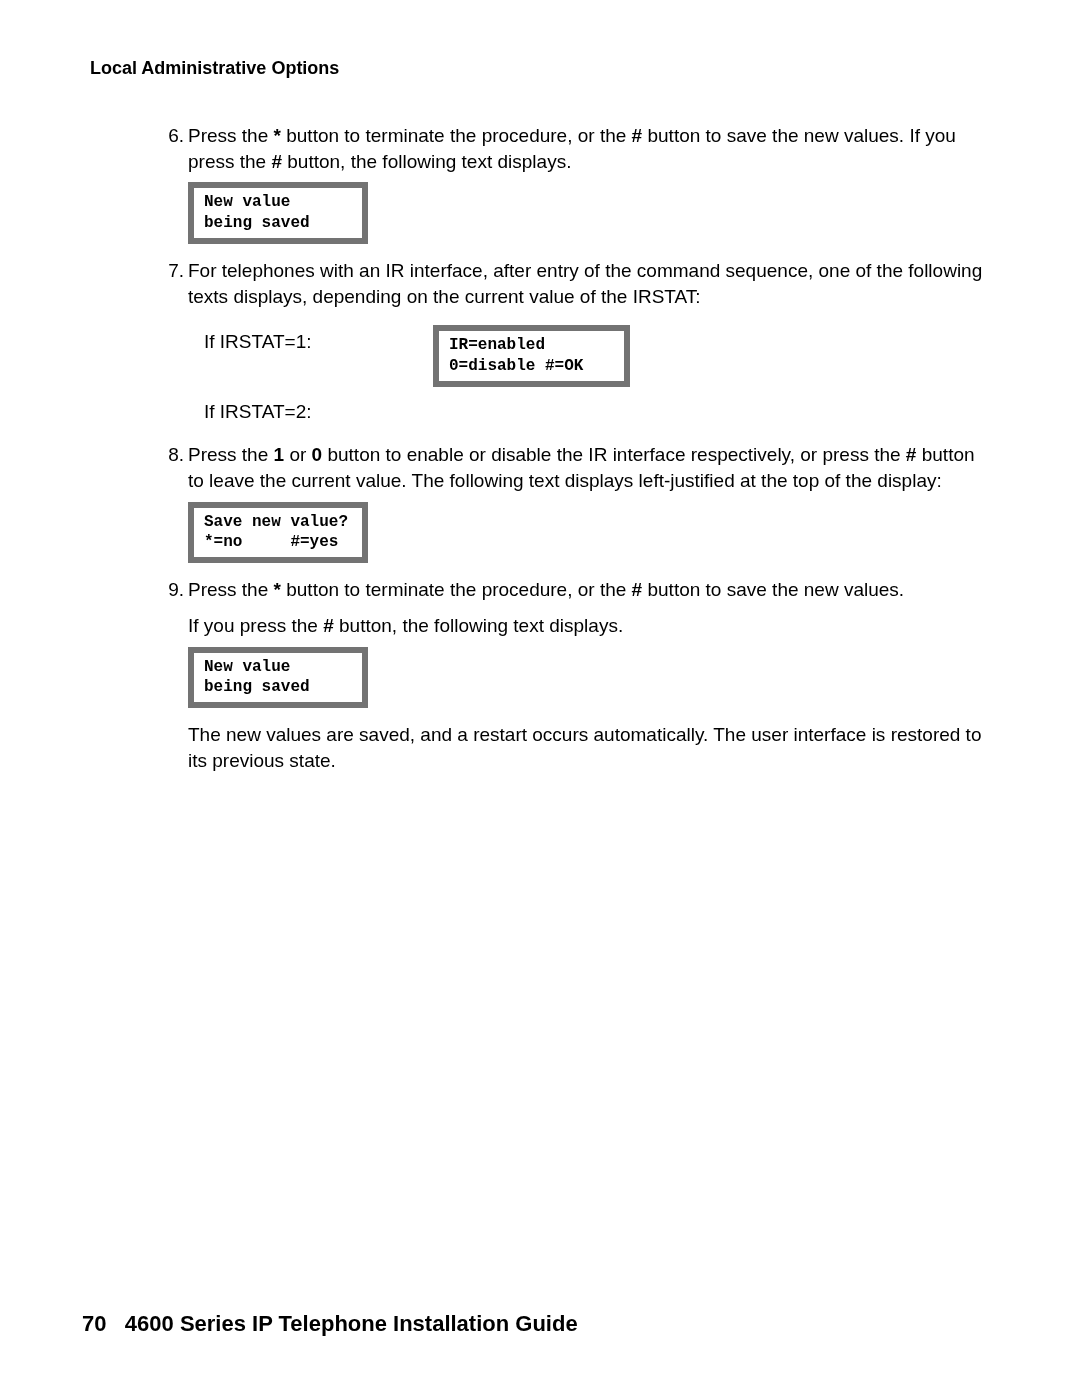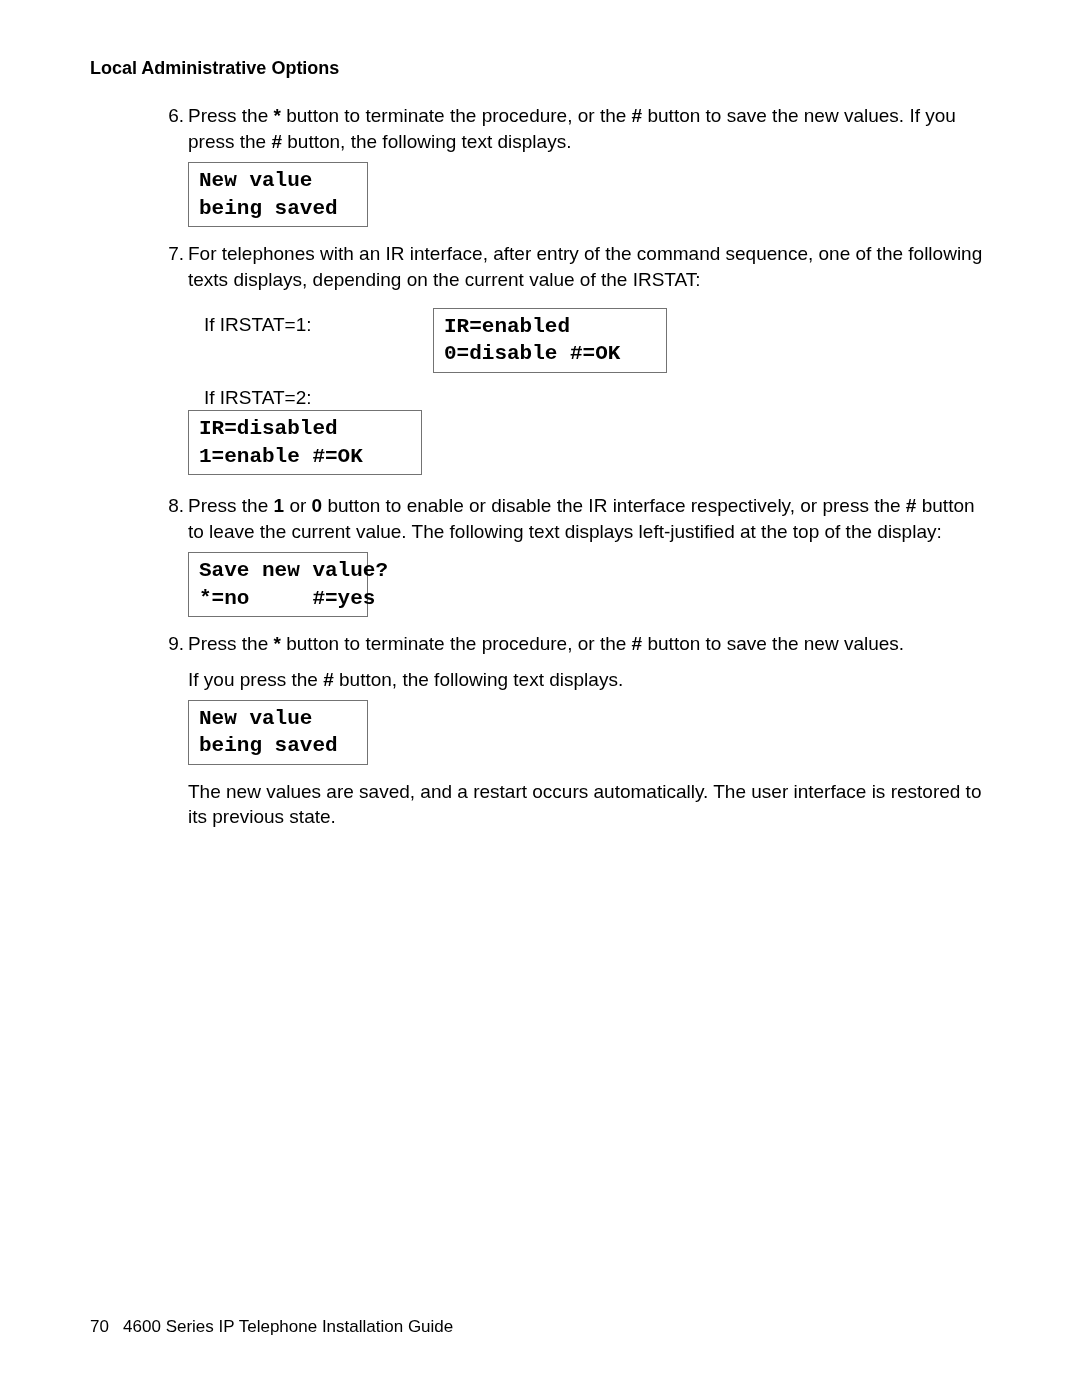--- a/index.html
+++ b/index.html
@@ -12,21 +12,21 @@
   .page {
     width: 1080px;
     height: 1397px;
     position: relative;
     box-sizing: border-box;
     padding: 58px 90px 0 90px;
   }
   .header-title {
     font-weight: bold;
     font-size: 18px;
-    margin-bottom: 24px;
+    margin-bottom: 44px;
   }
   .content {
     padding-left: 68px;
     font-size: 19px;
     line-height: 1.35;
   }
   .step {
     display: flex;
     margin-bottom: 6px;
   }
@@ -40,32 +40,32 @@
   }
   .para {
     margin-top: 10px;
     margin-bottom: 10px;
   }
   .continuation {
     padding-left: 30px;
     margin-bottom: 8px;
   }
   .code-box {
-    border: 1px solid #737373;
+    border: 6px solid #737373;
     font-family: "Courier New", Courier, monospace;
     font-weight: bold;
-    font-size: 21px;
+    font-size: 16px;
     padding: 4px 10px;
     line-height: 1.3;
     display: inline-block;
     white-space: pre;
     box-sizing: border-box;
   }
   .box-small { width: 180px; }
-  .box-med  { width: 234px; }
+  .box-med  { width: 197px; }
   .box-save { width: 180px; }
   .box-row {
     display: flex;
     align-items: flex-start;
     margin-top: 8px;
   }
   .box-label {
     width: 245px;
     padding-top: 4px;
     padding-left: 16px;
@@ -75,24 +75,24 @@
   .box-cell {
     flex: 0 0 auto;
   }
   .box-under-step {
     margin-left: 30px;
     margin-top: 8px;
     margin-bottom: 14px;
   }
   .footer {
     position: absolute;
-    left: 90px;
+    left: 82px;
     bottom: 60px;
-    font-weight: normal;
-    font-size: 17px;
+    font-weight: bold;
+    font-size: 22px;
   }
 </style>
 </head>
 <body>
 
 <div class="page">
 
   <div class="header-title">Local Administrative Options</div>
 
   <div class="content">
@@ -113,22 +113,20 @@
       <div class="step-body">For telephones with an IR interface, after entry of the command sequence, one of the following texts displays, depending on the current value of the IRSTAT:</div>
     </div>
     <div class="continuation" style="margin-top:16px;">
       <div class="box-row">
         <div class="box-label">If IRSTAT=1:</div>
         <div class="box-cell"><div class="code-box box-med">IR=enabled
 0=disable #=OK</div></div>
       </div>
       <div class="box-row" style="margin-bottom:18px;flex-direction:column;">
         <div class="box-label">If IRSTAT=2:</div>
-        <div class="box-cell"><div class="code-box box-med">IR=disabled
-1=enable #=OK</div></div>
       </div>
     </div>
 
     <div class="step">
       <div class="step-num">8.</div>
       <div class="step-body">
         <span>Press the </span><b>1</b><span> or </span><b>0</b><span> button to enable or disable the IR interface respectively, or press the </span><b>#</b><span> button to leave the current value. The following text displays left-justified at the top of the display:</span>
       </div>
     </div>
     <div class="box-under-step">

